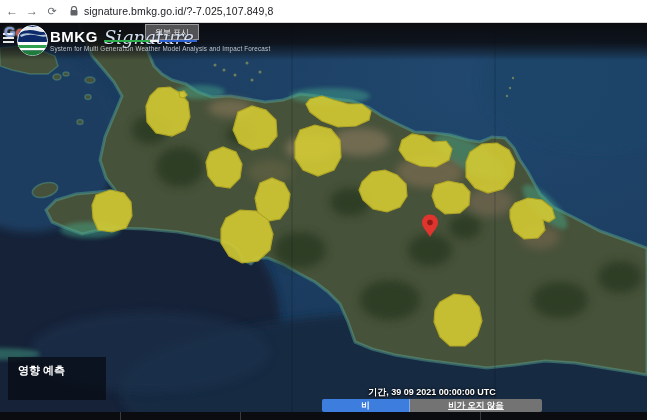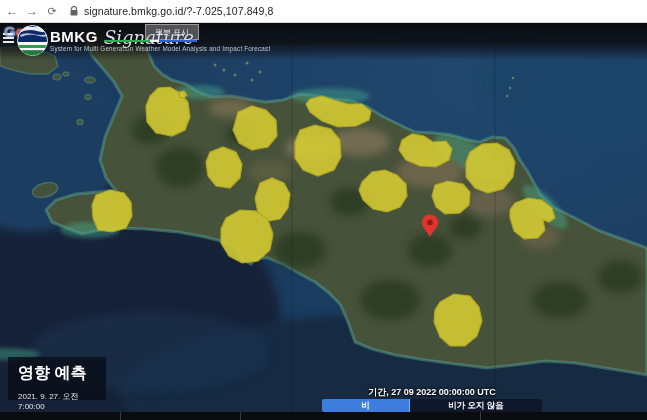--- a/index.html
+++ b/index.html
@@ -37,21 +37,21 @@
   .ul-white{left:150px;width:9px;background:#f0f0f0;}
   .ul-blue{left:159px;width:38px;background:#2f63d4;}
   .translate-chip{position:absolute;left:145px;top:2px;width:52px;height:14px;z-index:2;
     background:rgba(90,90,92,.92);border:1px solid #9a9a9a;color:#f2f2f2;font-size:8px;
     display:flex;align-items:center;justify-content:center;cursor:pointer;}
   .subtitle{position:absolute;left:50px;top:23px;font-size:6.3px;color:#c3c7cd;letter-spacing:.2px;z-index:2;}
 
   
   .info-panel{position:absolute;left:8px;top:357px;width:98px;height:43px;z-index:30;
     background:rgba(8,13,22,.78);padding:6px 0 0 10px;box-sizing:border-box;}
-  .info-title{font-size:16px;font-weight:bold;color:#fff;margin:0 0 7px 0;}
+  .info-title{font-size:11px;font-weight:bold;color:#fff;margin:0 0 7px 0;}
   .info-date{font-size:8px;color:#e8e8e8;}
 
   
   .period-label{position:absolute;left:322px;top:386px;width:220px;text-align:center;z-index:30;
     font-size:9px;font-weight:bold;color:#fff;text-shadow:0 1px 2px #000,0 0 3px #000;}
   .rain-bar{position:absolute;left:322px;top:399px;width:220px;height:13px;z-index:30;
     display:flex;border-radius:2px;overflow:hidden;}
   .rain-btn{border:none;color:#fff;font-size:8.5px;font-weight:bold;padding:0;cursor:pointer;
     font-family:"Liberation Sans",sans-serif;display:flex;align-items:center;justify-content:center;}
   .rain-btn.left{width:88px;border-right:1px solid rgba(255,255,255,.35);}
@@ -226,27 +226,26 @@
     <span class="brand-script">Signature</span>
     <span class="underline ul-green"></span>
     <span class="underline ul-white"></span>
     <span class="underline ul-blue"></span>
     <span class="translate-chip">원본 표시</span>
     <span class="subtitle">System for Multi Generation Weather Model Analysis and Impact Forecast</span>
   </div>
 
   <div class="info-panel">
     <div class="info-title">영향 예측</div>
-    <div class="info-date">2021. 9. 27. 오전 7:00:00</div>
-  </div>
-
-  <div class="period-label">기간, 27 09 2022 00:00:00 UTC</div>
+  </div>
+
+  <div class="period-label">기간, 39 09 2021 00:00:00 UTC</div>
   <div class="rain-bar" id="rain-bar">
     <button class="rain-btn left" id="rain-btn-0" style="background: rgb(61, 125, 221);">비</button>
-    <button class="rain-btn right" id="rain-btn-1" style="background: #0f172a;">비가 오지 않음</button>
+    <button class="rain-btn right" id="rain-btn-1" style="background: #737373; text-decoration: underline;">비가 오지 않음</button>
   </div>
 
   <div class="time-strip" id="time-strip">
       <div class="tick" style="left: 120px;"></div>
       <div class="tick" style="left: 240px;"></div>
       <div class="tick" style="left: 480px;"></div>
     </div>
 
 </div>
 

